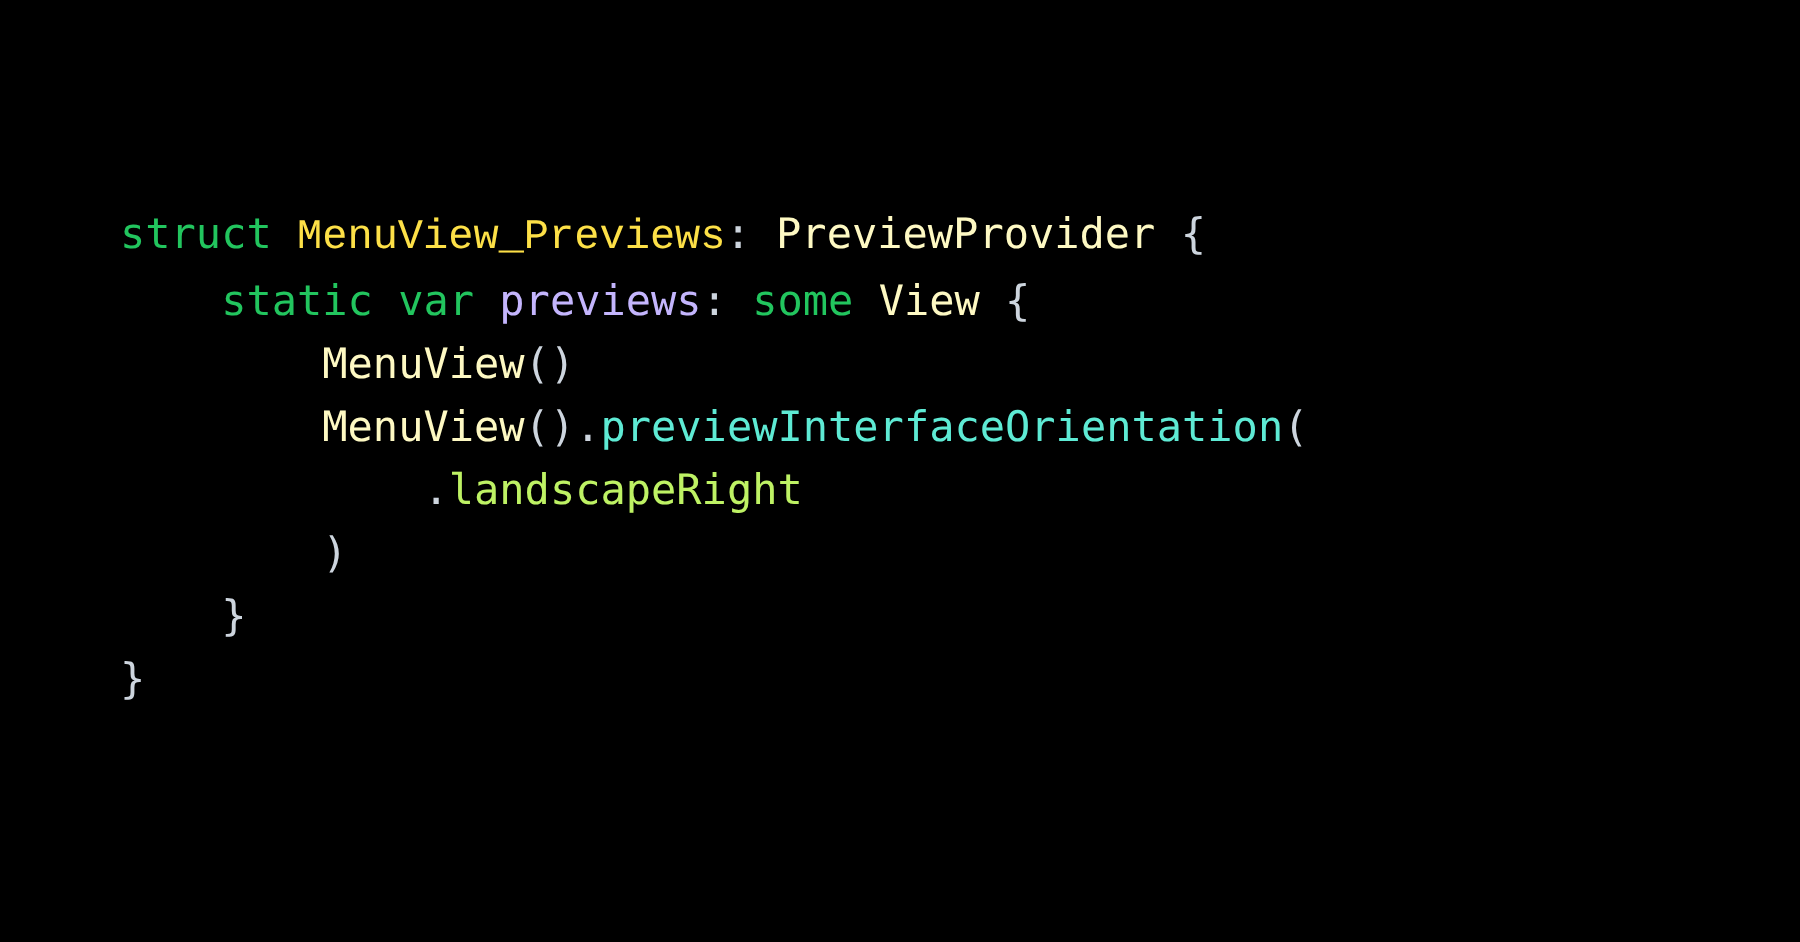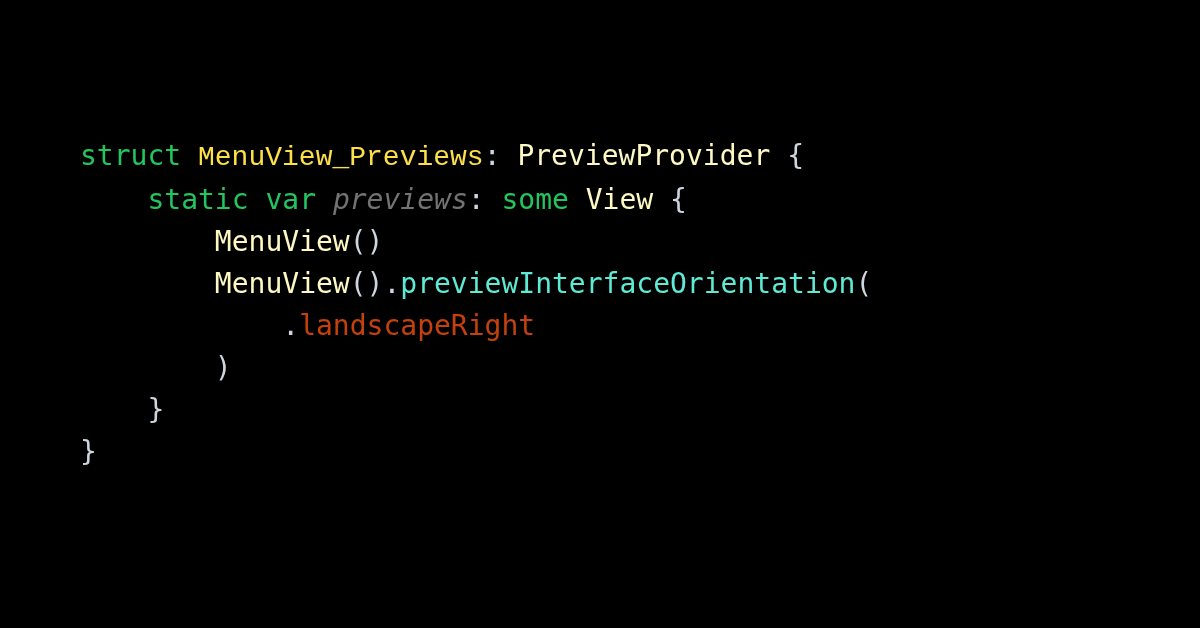--- a/index.html
+++ b/index.html
@@ -17,23 +17,23 @@
       overflow: hidden;
     }
     .code-container {
       padding: 135px 0 0 80px;
       white-space: pre;
     }
     .tok-keyword { color: #22c55e; }
     .tok-typedecl { color: #fde047; font-family: Liberation Mono, monospace; }
     .tok-type { color: #fef9c3; }
     .tok-method { color: #5eead4; }
-    .tok-enum { color: #c2410c; }
+    .tok-enum { color: #bef264; }
     .tok-punct { color: #cdd5de; }
-    .tok-prop { color: #737373; font-style: italic; }
+    .tok-prop { color: #c4b5fd; }
   </style>
 </head>
 <body>
 
 <div class="code-container"><span><span class="tok-keyword">struct</span> <span class="tok-typedecl">MenuView_Previews</span><span class="tok-punct">:</span> <span class="tok-type">PreviewProvider</span> <span class="tok-punct">{</span></span>
 <span>    <span class="tok-keyword">static</span> <span class="tok-keyword">var</span> <span class="tok-prop">previews</span><span class="tok-punct">:</span> <span class="tok-keyword">some</span> <span class="tok-type">View</span> <span class="tok-punct">{</span></span>
 <span>        <span class="tok-type">MenuView</span><span class="tok-punct">()</span></span>
 <span>        <span class="tok-type">MenuView</span><span class="tok-punct">().</span><span class="tok-method">previewInterfaceOrientation</span><span class="tok-punct">(</span></span>
 <span>            <span class="tok-punct">.</span><span class="tok-enum">landscapeRight</span></span>
 <span>        <span class="tok-punct">)</span></span>

